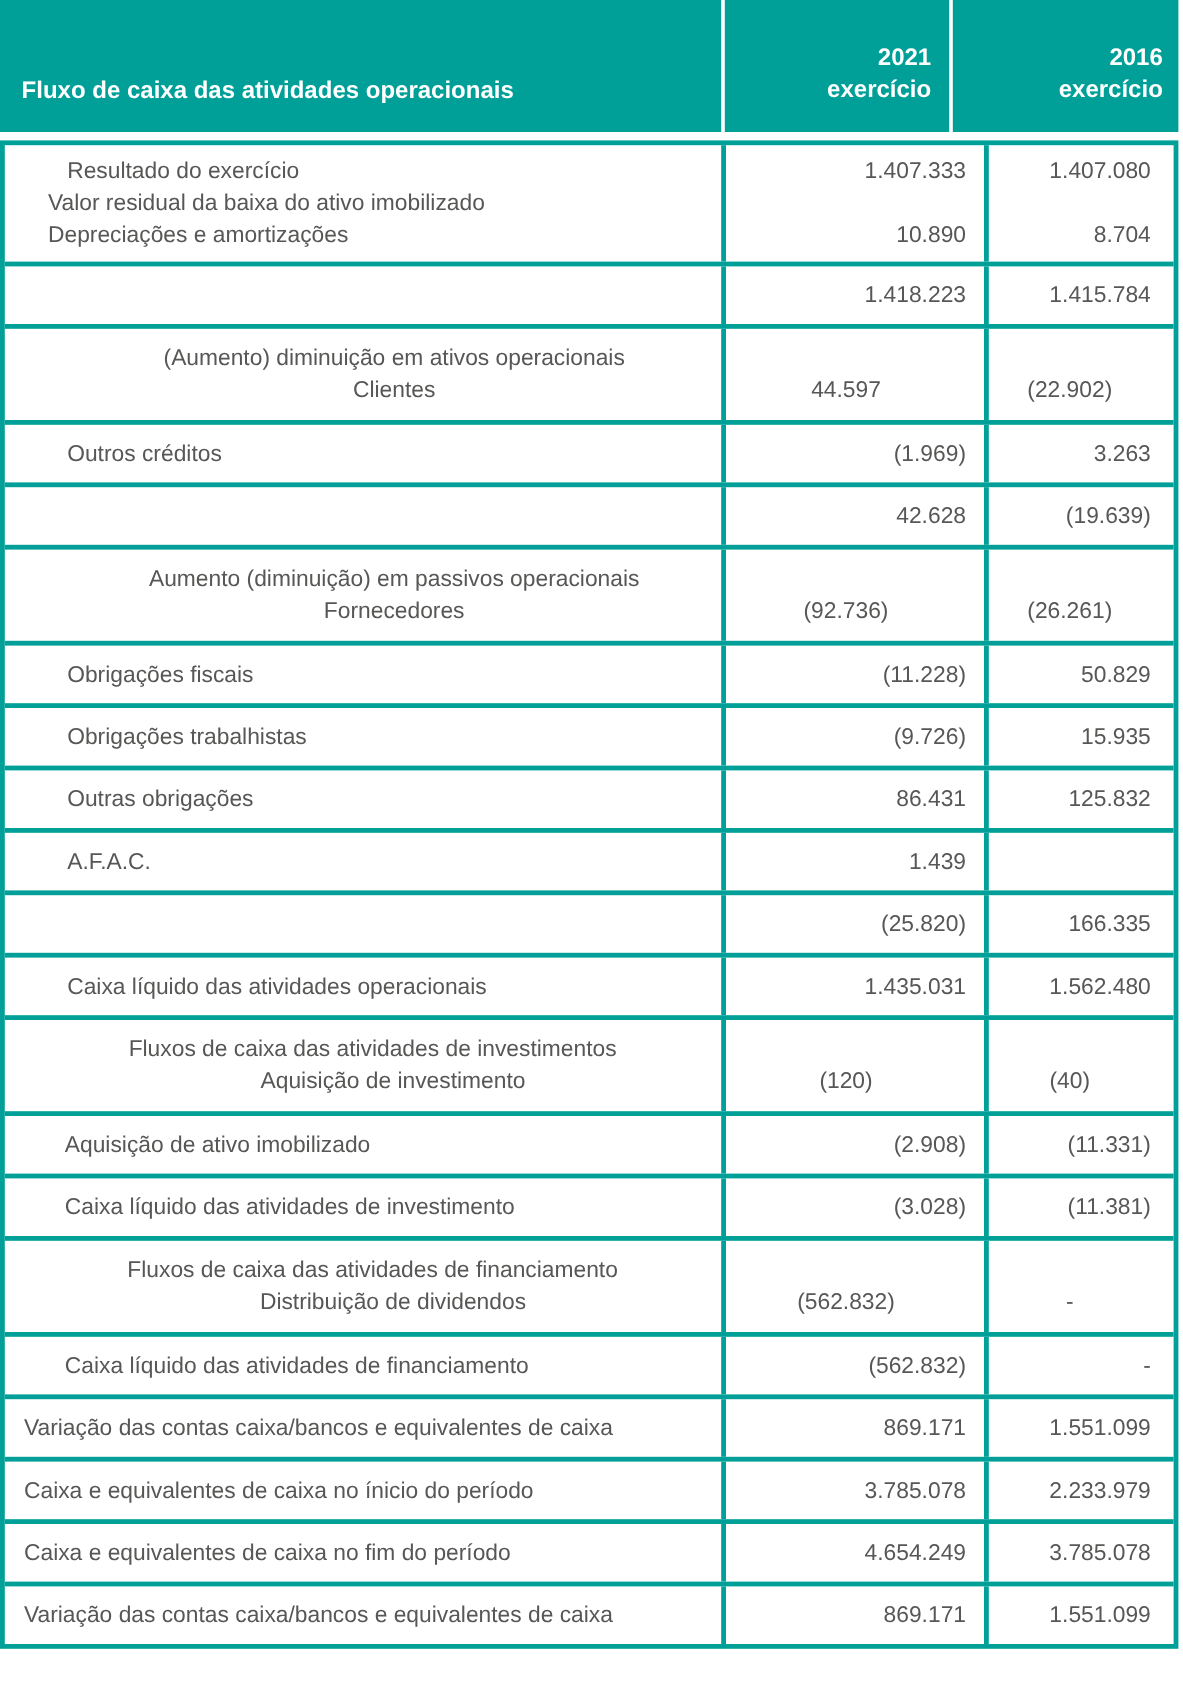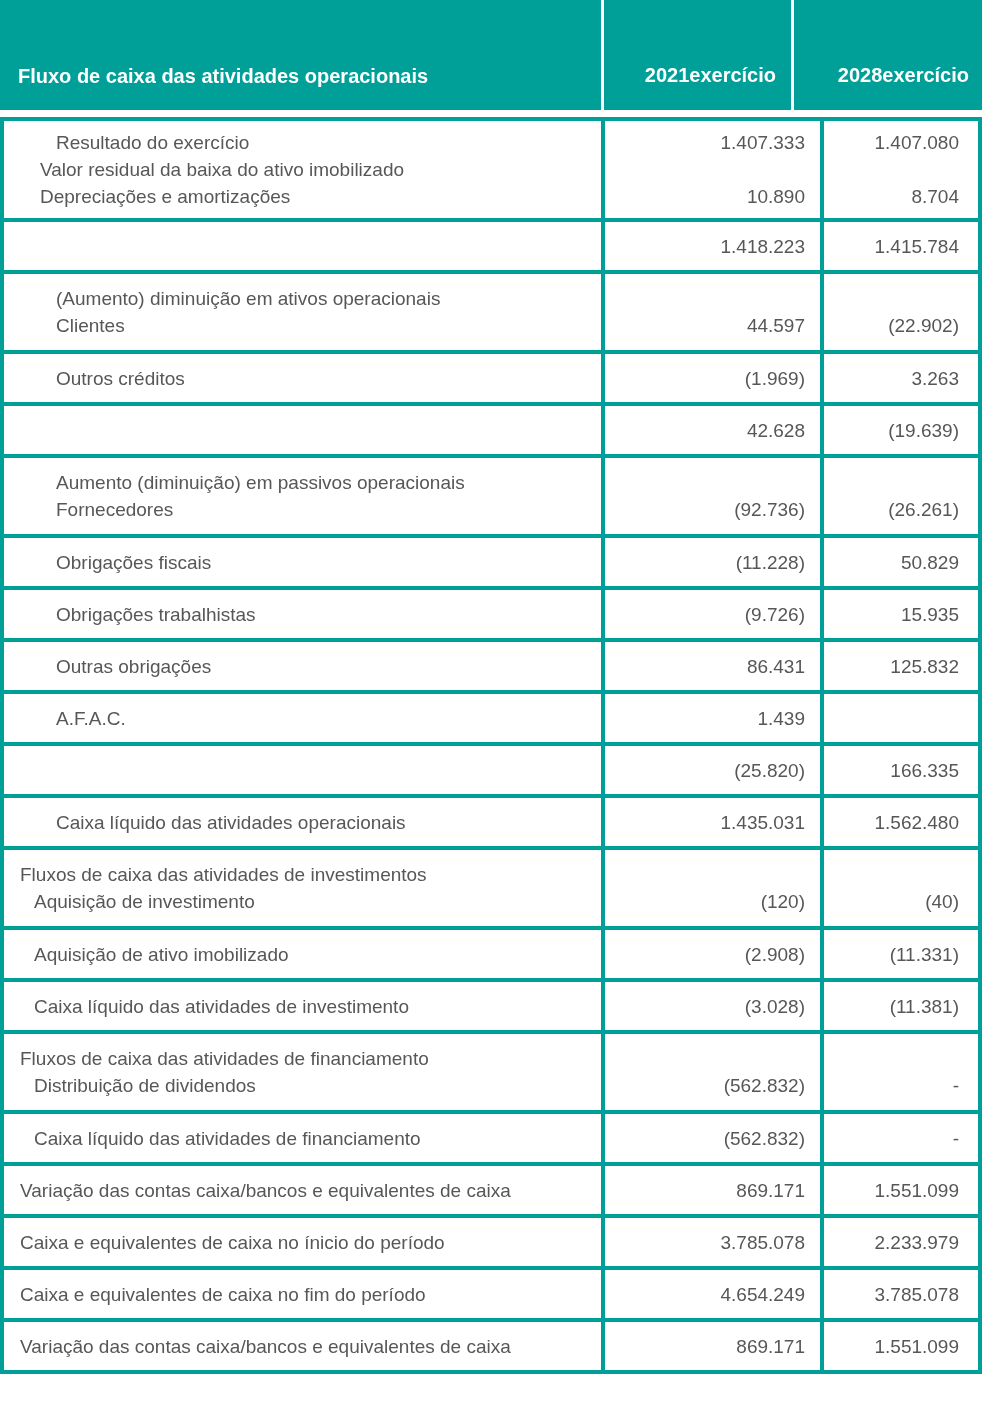--- a/index.html
+++ b/index.html
@@ -9,21 +9,21 @@
     -webkit-font-smoothing:antialiased;
   }
   
   .header{width:982px;height:110px;background:#00A099;display:flex;}
   .h-title{
     width:601px;box-sizing:border-box;display:flex;flex-direction:column;
     justify-content:flex-end;padding:0 0 21px 18px;
     color:#ffffff;font-weight:700;font-size:20px;line-height:25px;white-space:nowrap;margin-top:28px;
   }
   .h-col{
-    box-sizing:border-box;border-left:3px solid #ffffff;display:flex;flex-direction:row;
+    box-sizing:border-box;border-left:3px solid #ffffff;display:flex;flex-direction:column;
     justify-content:flex-end;align-items:flex-end;padding-bottom:21px;
     color:#ffffff;font-weight:700;font-size:20px;line-height:25px;
   }
   .h-col.c2021{width:190px;padding-right:15px;}
   .h-col.c2020{width:191px;padding-right:13px;}
   .gap{height:7px;}
   
   .table{width:982px;box-sizing:border-box;border:4px solid #00A099;}
   .row{display:flex;}
   .row + .row{border-top:4px solid #00A099;}
@@ -31,38 +31,38 @@
   .label-cell{width:597px;}
   .val-cell{border-left:4px solid #00A099;}
   .v2021{width:219px;}
   .v2020{width:152px;}
   .line{line-height:27px;min-height:27px;white-space:nowrap;overflow:hidden;}
   .val-cell .line{text-align:right;}
   .v2021 .line{padding-right:15px;}
   .v2020 .line{padding-right:13px;}
   .b{font-weight:400;}
   .ind-0{padding-left:16px;}
-  .ind-1{padding-left:30px;}
+  .ind-1{padding-left:30px;margin-left:20px;}
   .ind-2{padding-left:52px;}
   .ind-3{padding-left:36px;}
   .h1{min-height:48px;}
-  .h2{min-height:76px;}
+  .h2{min-height:76px;align-items:center;}
   .h3{min-height:97px;}
 </style>
 </head>
 <body>
 
 <div class="header">
   <div class="h-title">Fluxo de caixa das atividades operacionais</div>
   <div class="h-col c2021">
     <div class="line">2021</div>
     <div class="line">exercício</div>
   </div>
   <div class="h-col c2020">
-    <div class="line">2028</div>
+    <div class="line">2016</div>
     <div class="line">exercício</div>
   </div>
 </div>
 
 <div class="gap"></div>
 
 <div class="table" id="table-body">
     <div class="row">
       <div class="cell label-cell h3">
         <div class="line ind-2">Resultado do exercício</div>

